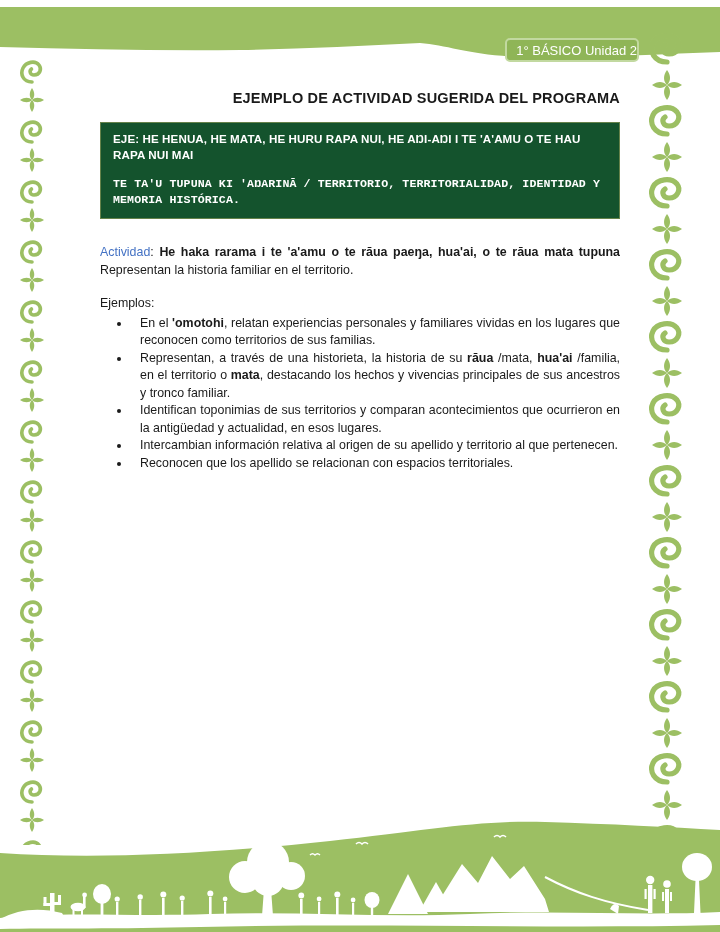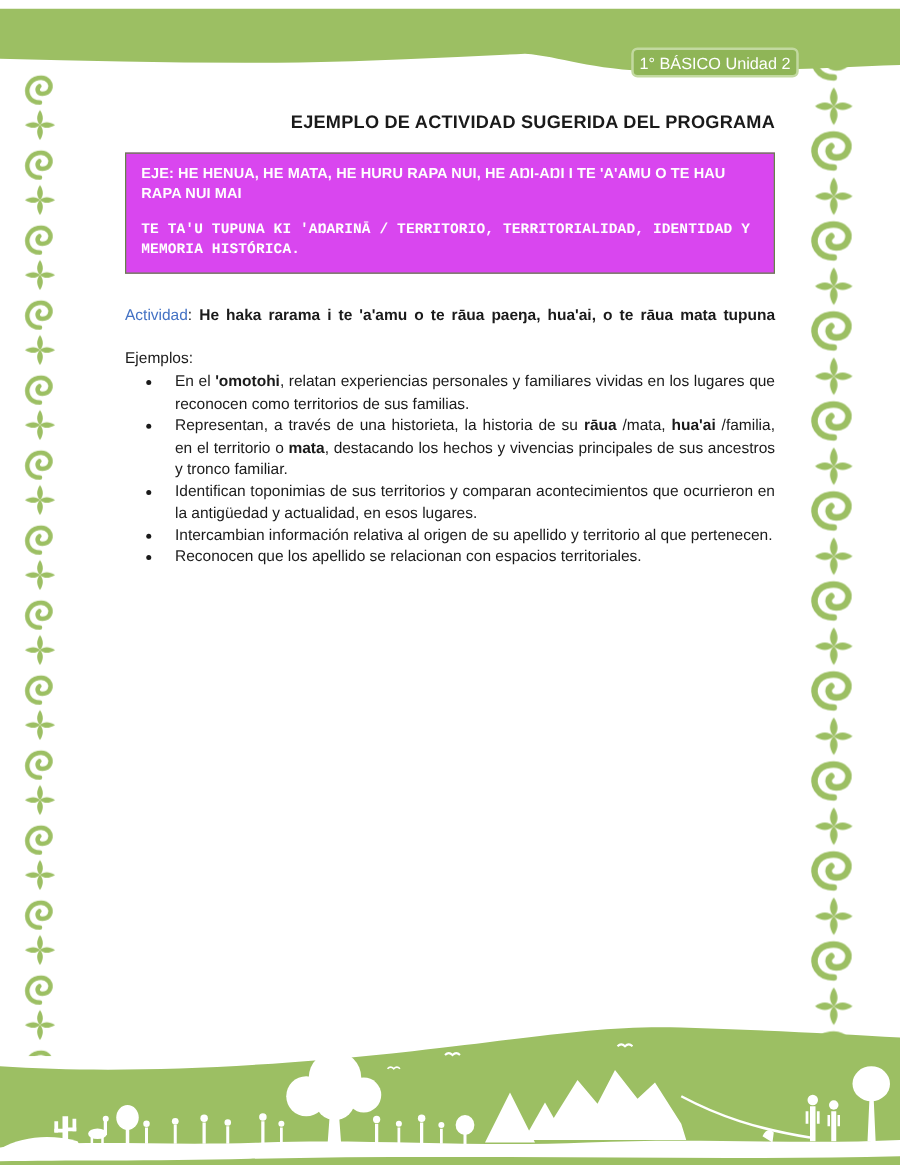--- a/index.html
+++ b/index.html
@@ -7,34 +7,34 @@
     width:720px;height:932px;position:relative;overflow:hidden;
     background:#ffffff;
     font-family:"Liberation Sans", sans-serif;
     color:#1a1a1a;
   }
   
   .top-band{position:absolute;top:0;left:0;width:720px;height:68px;}
   .badge{
     position:absolute;top:38px;left:505px;width:134px;height:24px;
     background:#8fb557;border:2px solid #c2d9a0;border-radius:5px;
-    color:#ffffff;font-size:13px;line-height:22px;text-align:center;
+    color:#ffffff;font-size:13px;line-height:22px;text-align:right;
     box-sizing:border-box;
   }
   
   .strip-left{position:absolute;top:55px;left:17px;width:30px;height:790px;}
   .strip-right{position:absolute;top:30px;left:644px;width:46px;height:798px;}
   
   .content{position:absolute;left:100px;top:90px;width:520px;}
   .page-title{
     margin:0 0 0 0;font-size:14.5px;font-weight:bold;text-align:right;
     letter-spacing:0.2px;
   }
   .eje-box{
-    margin-top:16px;background:#d946ef;color:#ffffff;
+    margin-top:16px;background:#14532d;color:#ffffff;
     padding:8px 12px 10px 12px;border:1px solid #65824a;
   }
   .eje-box p{
     margin:0;font-size:11.6px;font-weight:bold;line-height:16px;
     letter-spacing:0.1px;
   }
   .eje-box p + p{margin-top:13px;font-family:Liberation Mono, monospace;}
   .actividad{margin-top:25px;font-size:12.4px;line-height:17.5px;}
   .act-line1{text-align:justify;text-align-last:justify;margin-top:20px;}
   .act-label{color:#4472c4;}
@@ -97,20 +97,21 @@
 
   <h1 class="page-title">EJEMPLO DE ACTIVIDAD SUGERIDA DEL PROGRAMA</h1>
 
   <div class="eje-box">
     <p>EJE: HE HENUA, HE MATA, HE HURU RAPA NUI, HE AŊI-AŊI I TE 'A'AMU O TE HAU RAPA NUI MAI</p>
     <p>TE TA'U TUPUNA KI 'AŊARINĀ / TERRITORIO, TERRITORIALIDAD, IDENTIDAD Y MEMORIA HISTÓRICA.</p>
   </div>
 
   <div class="actividad">
     <div class="act-line1"><span class="act-label">Actividad</span><span>: </span><span class="bold">He haka rarama i te 'a'amu o te rāua paeŋa, hua'ai, o te rāua mata tupuna</span></div>
+    <div>Representan la historia familiar en el territorio.</div>
   </div>
 
   <p class="ejemplos-heading">Ejemplos:</p>
 
   <ul class="ejemplos">
     <li><span>En el </span><span class="bold">'omotohi</span><span>, relatan experiencias personales y familiares vividas en los lugares que reconocen como territorios de sus familias.</span></li>
     <li><span>Representan, a través de una historieta, la historia de su </span><span class="bold">rāua</span><span> /mata, </span><span class="bold">hua'ai</span><span> /familia, en el territorio o </span><span class="bold">mata</span><span>, destacando los hechos y vivencias principales de sus ancestros y tronco familiar.</span></li>
     <li><span>Identifican toponimias de sus territorios y comparan acontecimientos que ocurrieron en la antigüedad y actualidad, en esos lugares.</span></li>
     <li><span>Intercambian información relativa al origen de su apellido y territorio al que pertenecen.</span></li>
     <li><span>Reconocen que los apellido se relacionan con espacios territoriales.</span></li>

